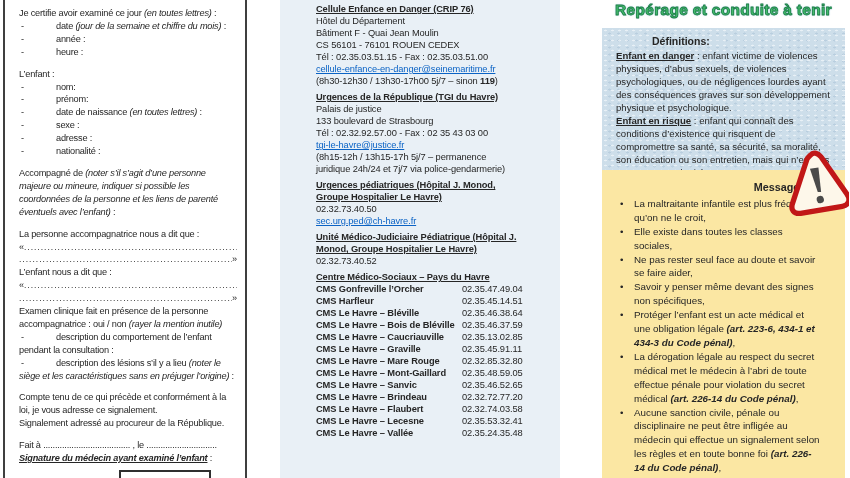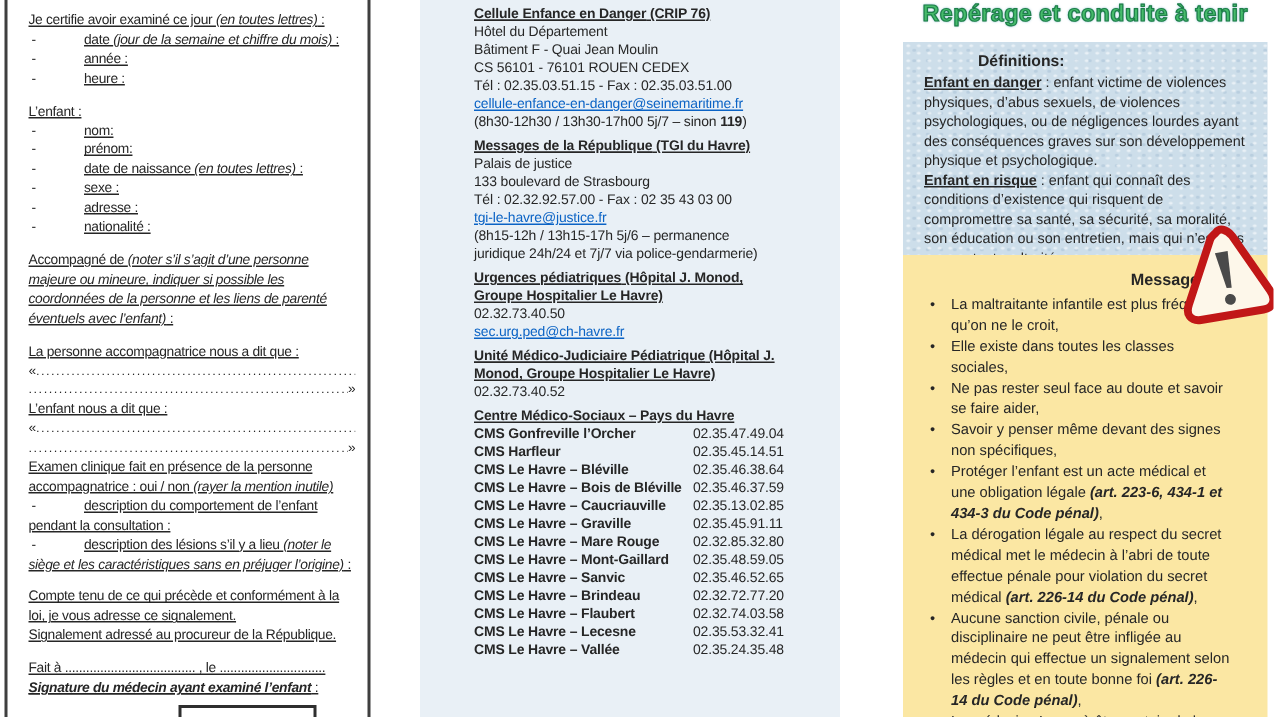--- a/index.html
+++ b/index.html
@@ -10,21 +10,21 @@
     font-family:"Liberation Sans",sans-serif;
   }
   
   .left-panel{
     position:absolute;left:3px;top:0;height:520px;width:244px;box-sizing:border-box;
     border-left:2px solid var(--panel-border,#3f3f3f);
     border-right:2px solid var(--panel-border,#3f3f3f);
     padding:7px 8px 0 14px;
     font-size:9.2px;line-height:12.9px;letter-spacing:-0.2px;
   }
-  .left-panel p{margin:0;text-decoration:underline;}
+  .left-panel p{margin:0;}
   .gap{height:9px;}
   .it{font-style:italic;}
   .li{position:relative;text-indent:37px;}
   .li .dash{position:absolute;left:2px;top:0;text-indent:0;}
   .quoteline{display:flex;overflow:hidden;white-space:nowrap;}
   .dots{flex:1;overflow:hidden;font-size:8.5px;letter-spacing:1px;}
   .sig{font-style:italic;font-weight:600;text-decoration:underline;}
   .stamp-box{margin:5px 0 0 100px;width:88px;height:34px;border:2px solid #2f2f2f;background:#fff;}
   
   .mid-panel{
@@ -129,26 +129,26 @@
   <div class="block">
     <div class="bhead"><span class="u">Cellule Enfance en Danger</span><span> (CRIP 76)</span></div>
     <div class="bline">Hôtel du Département</div>
     <div class="bline">Bâtiment F - Quai Jean Moulin</div>
     <div class="bline">CS 56101 - 76101 ROUEN CEDEX</div>
     <div class="bline">Tél : 02.35.03.51.15 - Fax : 02.35.03.51.00</div>
     <div><a class="email">cellule-enfance-en-danger@seinemaritime.fr</a></div>
     <div class="bline"><span>(8h30-12h30 / 13h30-17h00 5j/7 – sinon </span><b>119</b><span>)</span></div>
   </div>
   <div class="block">
-    <div class="bhead"><span class="u">Messages de la République</span><span> (TGI du Havre)</span></div>
+    <div class="bhead"><span class="u">Urgences de la République</span><span> (TGI du Havre)</span></div>
     <div class="bline">Palais de justice</div>
     <div class="bline">133 boulevard de Strasbourg</div>
     <div class="bline">Tél : 02.32.92.57.00 - Fax : 02 35 43 03 00</div>
     <div><a class="email">tgi-le-havre@justice.fr</a></div>
-    <div class="bline">(8h15-12h / 13h15-17h 5j/6 – permanence</div>
+    <div class="bline">(8h15-12h / 13h15-17h 5j/7 – permanence</div>
     <div class="bline">juridique 24h/24 et 7j/7 via police-gendarmerie)</div>
   </div>
   <div class="block">
     <div class="bhead"><span class="u">Urgences pédiatriques</span><span> (Hôpital J. Monod,</span></div>
     <div class="bhead">Groupe Hospitalier Le Havre)</div>
     <div class="bline">02.32.73.40.50</div>
     <div><a class="email">sec.urg.ped@ch-havre.fr</a></div>
   </div>
   <div class="block">
     <div class="bhead"><span class="u">Unité Médico-Judiciaire Pédiatrique</span><span> (Hôpital J.</span></div>

